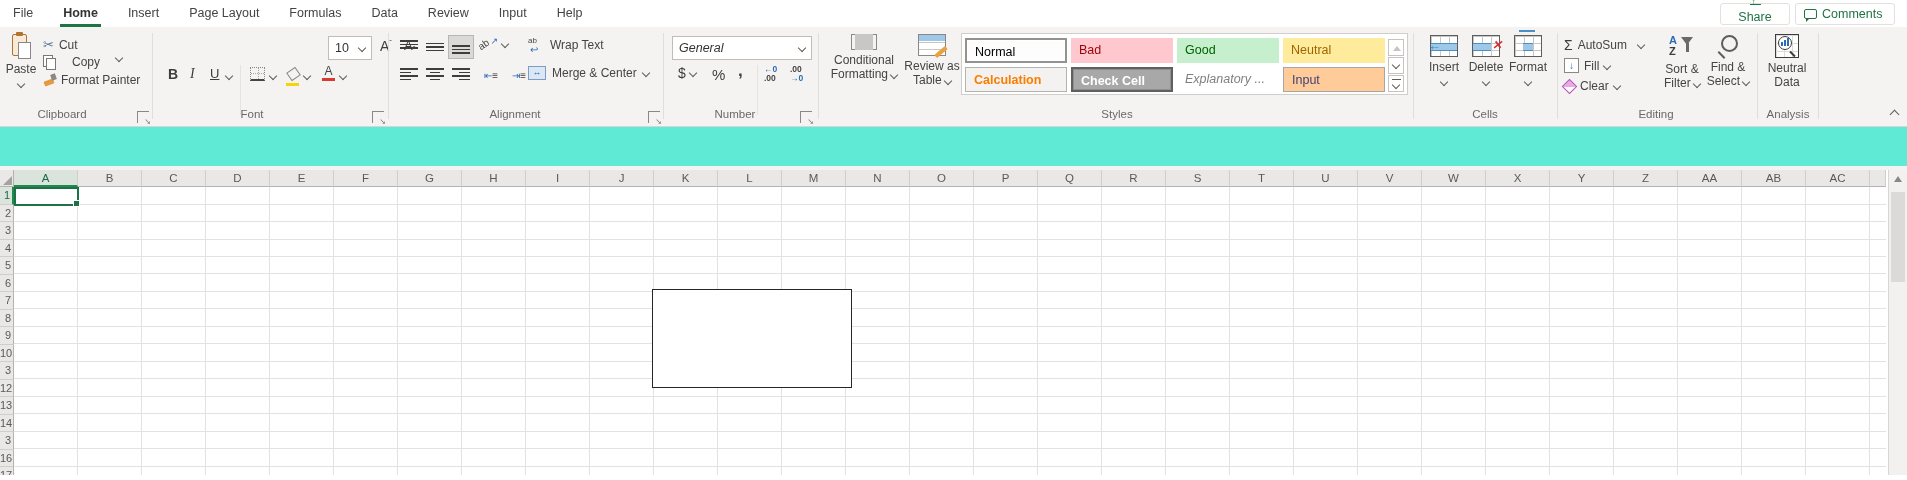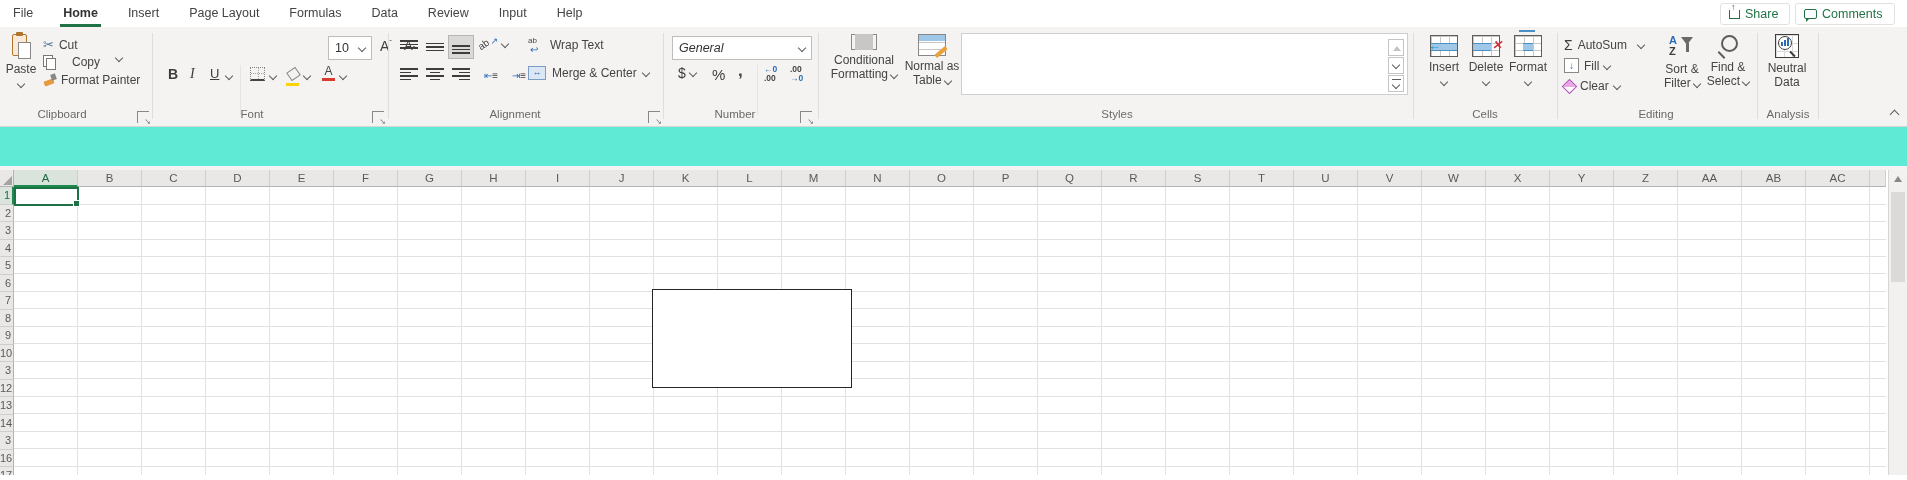--- a/index.html
+++ b/index.html
@@ -182,21 +182,21 @@
         <span class="tab">File</span>
         <span class="tab active">Home</span>
         <span class="tab">Insert</span>
         <span class="tab">Page Layout</span>
         <span class="tab">Formulas</span>
         <span class="tab">Data</span>
         <span class="tab">Review</span>
         <span class="tab">Input</span>
         <span class="tab">Help</span>
       </nav>
-    <div class="pill" style="right:117px;width:52px;">
+    <div class="pill" style="right:117px;width:52px;flex-direction:column;">
       <span class="shr-ic"></span>
       <span>Share</span>
     </div>
     <div class="pill" style="right:12px;width:82px;">
       <span class="cmt-ic"></span>
       <span>Comments</span>
     </div>
   </div>
 
   <div id="ribbon">
@@ -356,24 +356,34 @@
     
     <div class="bigbtn" style="left:827px;top:7px;width:74px;">
       <span class="ic cfic">
         <i style="background:#e8687a;"></i><i></i><i></i><i style="background:#7da7d9;"></i><i></i><i></i><i></i><i style="background:#e8687a;"></i><i></i>
       </span>
       <span>Conditional</span><br>
       <span>Formatting</span> <span class="chv"></span>
     </div>
     <div class="bigbtn" style="left:903px;top:7px;width:58px;">
       <span class="ic fatic"></span>
-      <span>Normal as</span><br>
+      <span>Review as</span><br>
       <span>Table</span> <span class="chv"></span>
     </div>
     <div id="gallery">
+      <div id="chips">
+          <div class="chip chip-normal">Normal</div>
+          <div class="chip chip-bad">Bad</div>
+          <div class="chip chip-good">Good</div>
+          <div class="chip chip-neutral">Neutral</div>
+          <div class="chip chip-calculation">Calculation</div>
+          <div class="chip chip-check_cell">Check Cell</div>
+          <div class="chip chip-explanatory">Explanatory ...</div>
+          <div class="chip chip-input">Input</div>
+        </div>
       <div id="gal-scroll">
         <div class="gbtn">
             <i class="tri-up" style="border-bottom-color:#c6c4c2;"></i>
           </div>
         <div class="gbtn">
             <span class="chv"></span>
           </div>
         <div class="gbtn">
             <i class="bar"></i>
             <span class="chv b"></span>

